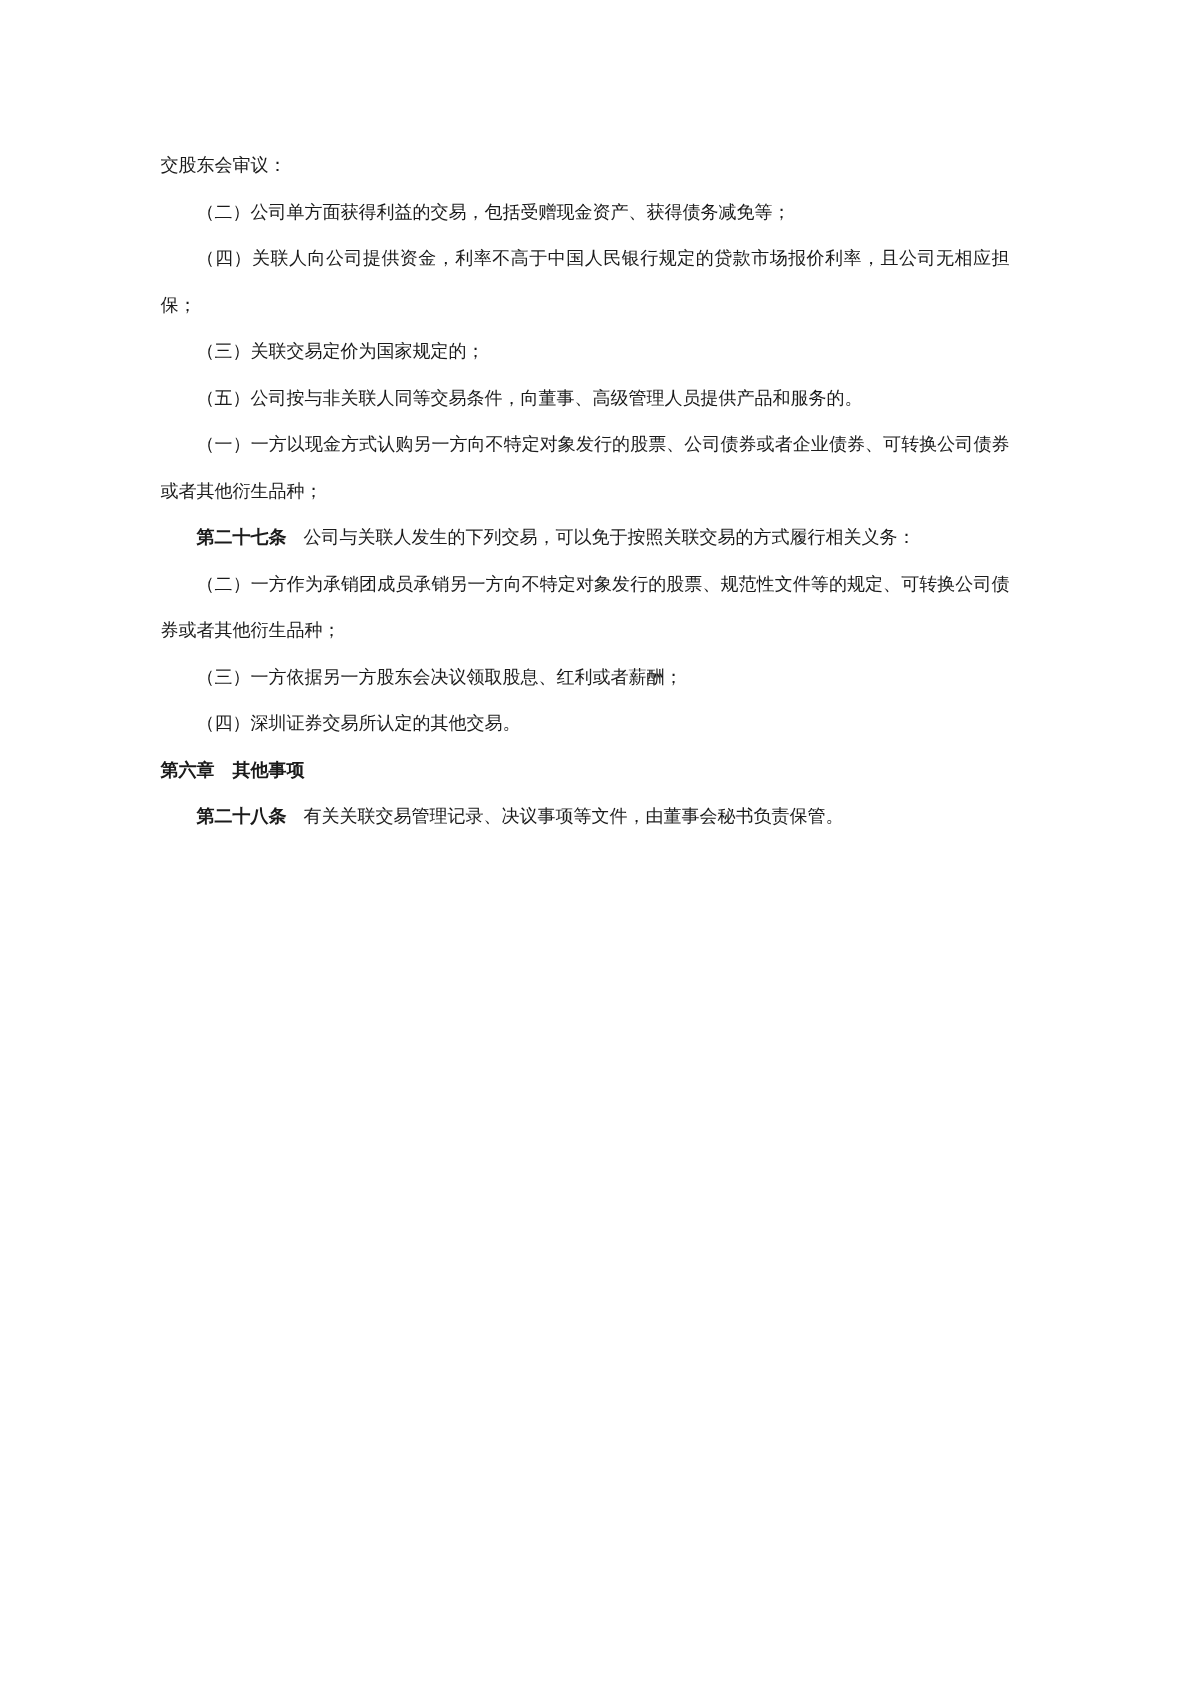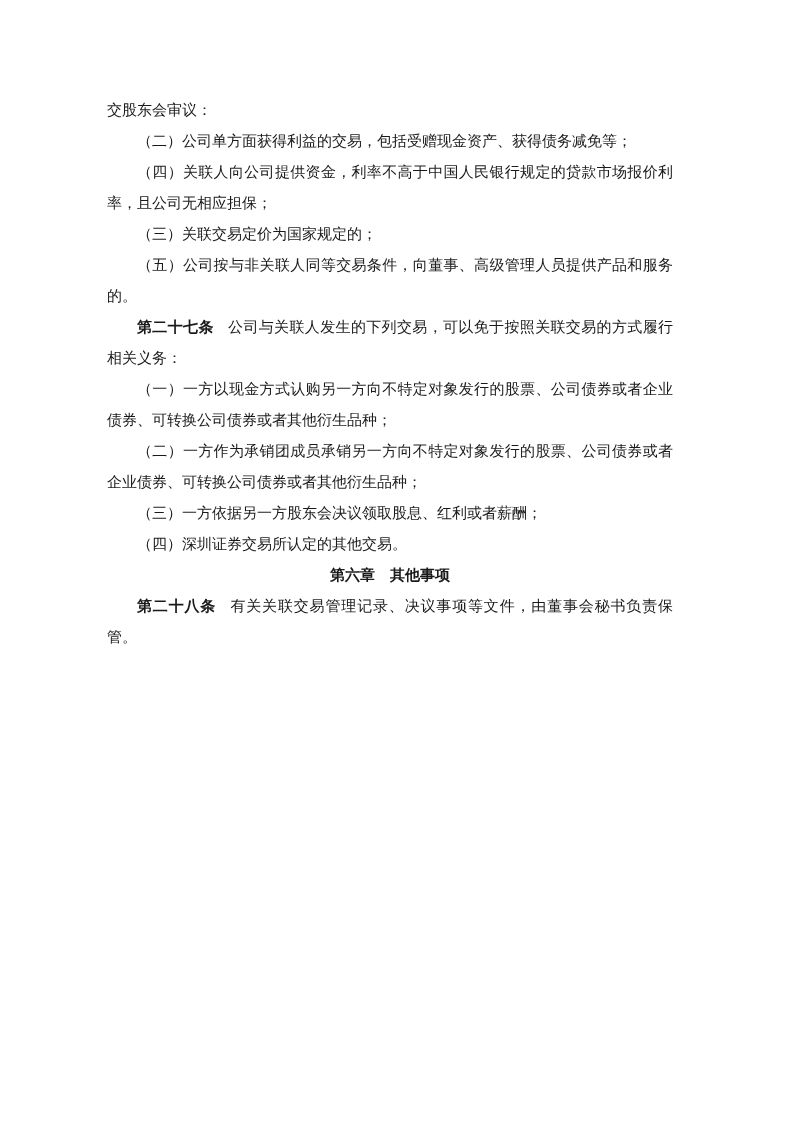--- a/index.html
+++ b/index.html
@@ -21,38 +21,37 @@
     height: 1122px;
     background: #ffffff;
     box-sizing: border-box;
   }
   .doc-body {
     position: absolute;
     left: 107px;
     top: 95px;
     width: 566px;
     font-family: "Liberation Serif", "DejaVu Serif", serif;
-    font-size: 15px;
+    font-size: 12px;
     line-height: 31px;
     color: #1a1a1a;
     text-align: justify;
     letter-spacing: 0;
   }
   .doc-body p {
     margin: 0;
     padding: 0;
   }
   .para {
     text-indent: 2em;
   }
   .cont {
     text-indent: 0;
   }
   .chapter-heading {
-    text-align: center;
     font-weight: bold;
     text-indent: 0;
   }
   .term {
     font-weight: bold;
     margin-right: 0.95em;
   }
 </style>
 </head>
 <body>
@@ -64,25 +63,25 @@
 
 
     <p class="para">（二）公司单方面获得利益的交易，包括受赠现金资产、获得债务减免等；</p>
 
     <p class="para">（四）关联人向公司提供资金，利率不高于中国人民银行规定的贷款市场报价利率，且公司无相应担保；</p>
 
     <p class="para">（三）关联交易定价为国家规定的；</p>
 
     <p class="para">（五）公司按与非关联人同等交易条件，向董事、高级管理人员提供产品和服务的。</p>
 
+    <p class="para">（一）一方以现金方式认购另一方向不特定对象发行的股票、公司债券或者企业债券、可转换公司债券或者其他衍生品种；</p>
+
     <p class="para"><span class="term">第二十七条</span><span>公司与关联人发生的下列交易，可以免于按照关联交易的方式履行相关义务：</span></p>
 
-    <p class="para">（一）一方以现金方式认购另一方向不特定对象发行的股票、公司债券或者企业债券、可转换公司债券或者其他衍生品种；</p>
-
-    <p class="para">（二）一方作为承销团成员承销另一方向不特定对象发行的股票、公司债券或者企业债券、可转换公司债券或者其他衍生品种；</p>
+    <p class="para">（二）一方作为承销团成员承销另一方向不特定对象发行的股票、规范性文件等的规定、可转换公司债券或者其他衍生品种；</p>
 
     <p class="para">（三）一方依据另一方股东会决议领取股息、红利或者薪酬；</p>
 
     <p class="para">（四）深圳证券交易所认定的其他交易。</p>
 
     <p class="chapter-heading">第六章　其他事项</p>
 
     <p class="para"><span class="term">第二十八条</span><span>有关关联交易管理记录、决议事项等文件，由董事会秘书负责保管。</span></p>
 
 

